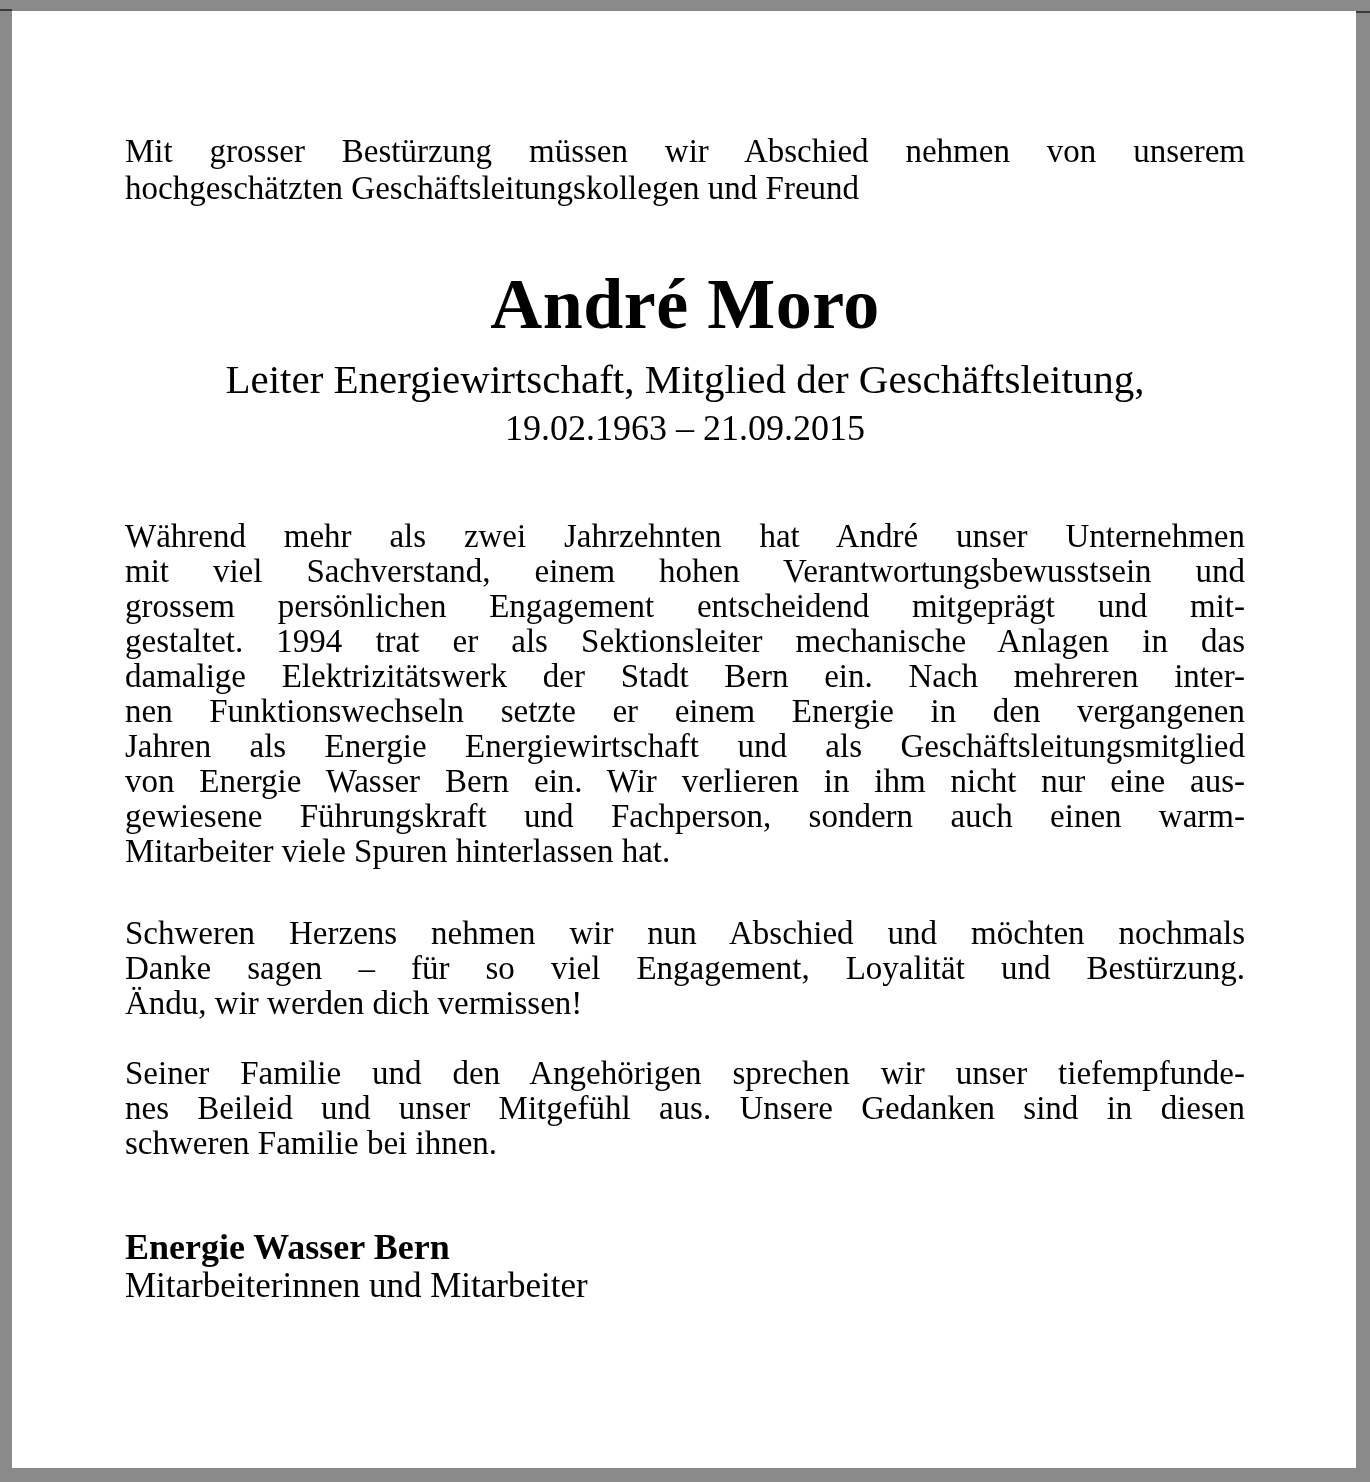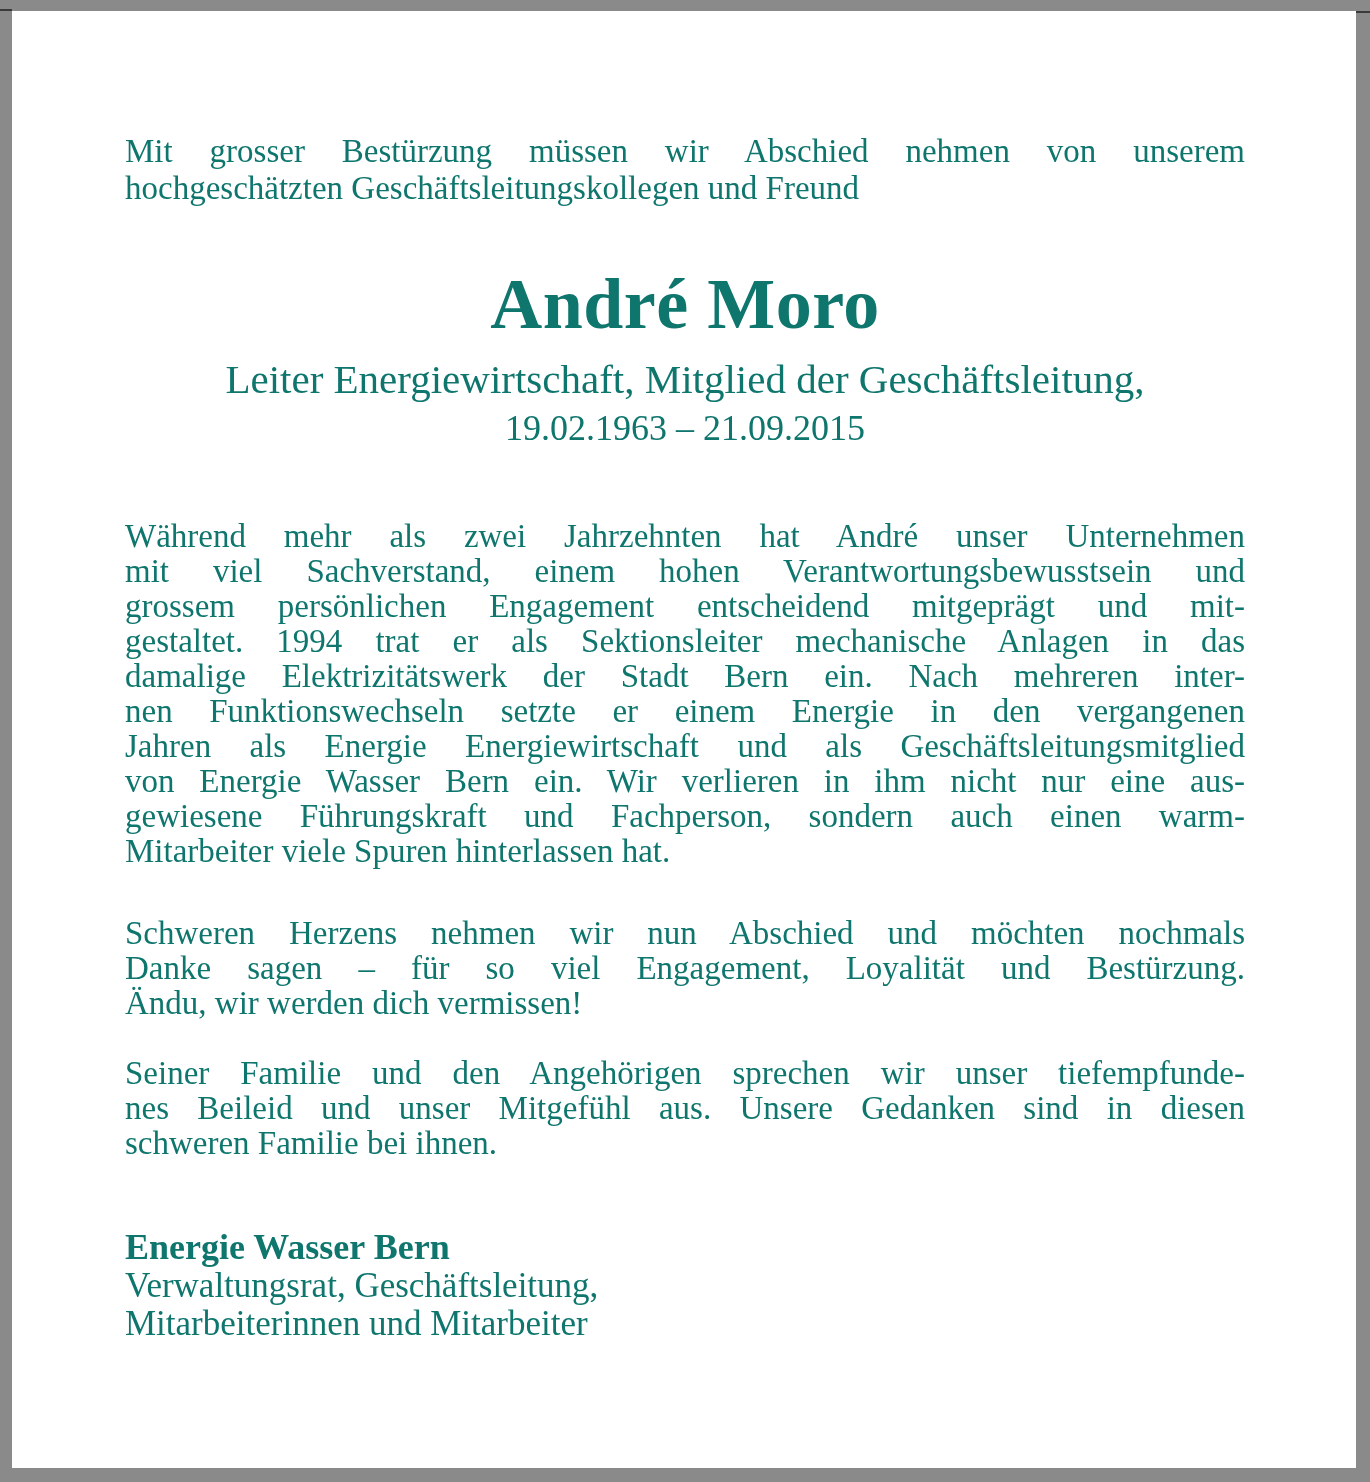--- a/index.html
+++ b/index.html
@@ -22,21 +22,21 @@
   }
   .shadow-left  { top: 9px;  left: 0;  width: 12px; }
   .shadow-right { top: 11px; right: 0; width: 14px; }
   .page {
     position: absolute;
     top: 11px;
     left: 12px;
     right: 14px;
     bottom: 14px;
     background: #ffffff;
-    color: #0f766e;
+    color: #000000;
     padding: 0 111px 0 113px;
     box-sizing: border-box;
   }
   .line { white-space: nowrap; }
   .jl {
     text-align: justify;
     text-align-last: justify;
     white-space: normal;
   }
   .ll { text-align: left; }
@@ -124,18 +124,17 @@
     </div>
 
     <div class="body-para p3">
       <div class="line jl">Seiner Familie und den Angehörigen sprechen wir unser tiefempfunde-</div>
       <div class="line jl">nes Beileid und unser Mitgefühl aus. Unsere Gedanken sind in diesen</div>
       <div class="line ll">schweren Familie bei ihnen.</div>
     </div>
 
     <div class="signature">
       <div class="sig-company">Energie Wasser Bern</div>
-      <div class="sig-line">Verwaltungsrat, Geschäftsleitung,</div>
       <div class="sig-line">Mitarbeiterinnen und Mitarbeiter</div>
     </div>
 
   </div>
 </div>
 
 </body></html>

